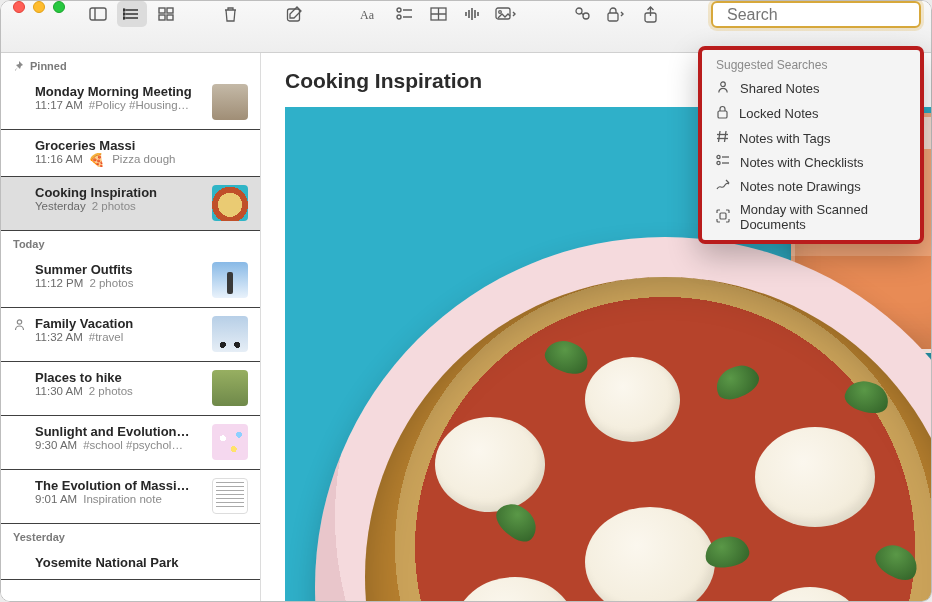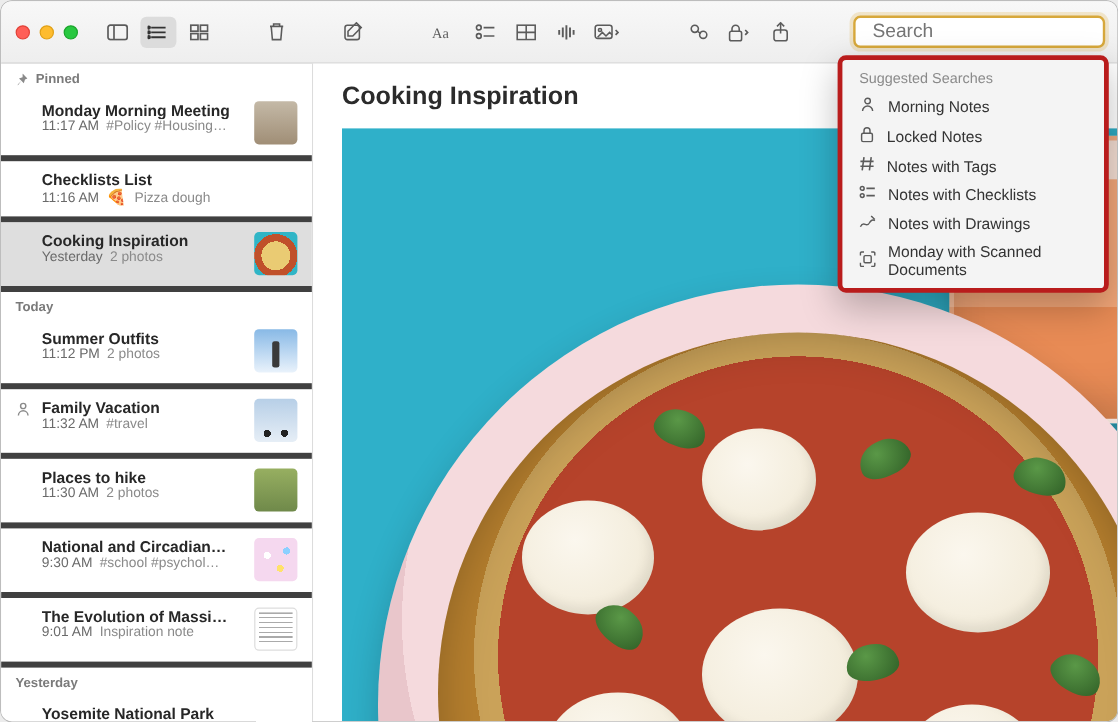--- a/index.html
+++ b/index.html
@@ -21,21 +21,21 @@
     border: 1px solid #bdbdbd;
     border-radius: 10px;
     overflow: hidden;
     background: #fff;
   }
 
   
   .toolbar {
     height: 52px;
     display: flex;
-    align-items: center;
+    align-items: flex-start;
     background: linear-gradient(#f8f8f8,#eeeeee);
     border-bottom: 1px solid #d0d0d0;
     padding: 0 10px 0 12px;
     gap: 8px;
     flex: 0 0 auto;
   }
   .traffic { display: flex; gap: 8px; margin-right: 10px; }
   .traffic span { width: 12px; height: 12px; border-radius: 50%; display:block; }
   .tl-close { background:#ff5f57; border:1px solid #e24238;}
   .tl-min   { background:#febc2e; border:1px solid #e1a117;}
@@ -92,35 +92,35 @@
   .section-header {
     display:flex; align-items:center;
     font-size:11px; font-weight:600;
     color:#7a7a7a;
     padding:7px 12px 4px 12px;
     gap:6px;
   }
   .section-header svg { flex-shrink:0;}
   .note-item {
     padding:8px 12px 9px 34px;
-    border-bottom:5px solid #404040;
+    border-bottom:1px solid #404040;
     position:relative;
     display:flex; gap:10px;
     cursor:default;
   }
   .note-item.selected { background:#dedede; }
   .note-item .text { flex:1; min-width:0; }
   .note-item .title {
     font-size:13px; font-weight:600; color:#272727;
     white-space:nowrap; overflow:hidden; text-overflow:ellipsis;
   }
   .note-item .meta {
     font-size:11.5px; color:#8a8a8a;
     white-space:nowrap; overflow:hidden; text-overflow:ellipsis;
-    display:flex; gap:6px; align-items:flex-end;
+    display:flex; gap:6px; align-items:flex-start;
   }
   .note-item .meta .time { color:#6a6a6a; }
   .note-item .thumb {
     width:36px; height:36px; border-radius:4px;
     background:#ccc;
     flex-shrink:0;
     display:flex; align-items:center; justify-content:center;
     overflow:hidden;
   }
   .badge-icon {
@@ -399,21 +399,21 @@
           <span class="time">11:17 AM</span>
 
           <span>#Policy #Housing…</span>
         </div>
       </div>
       <div class="thumb meet"></div>
     </div>
           <div class="note-item">
 
       <div class="text">
-        <div class="title">Checklists List</div>
+        <div class="title">Groceries Massi</div>
         <div class="meta">
           <span class="time">11:16 AM</span>
           <span class="pizza-emoji">🍕</span>
           <span>Pizza dough</span>
         </div>
       </div>
 
     </div>
           <div class="note-item selected">
 
@@ -469,21 +469,21 @@
           <span class="time">11:30 AM</span>
 
           <span>2 photos</span>
         </div>
       </div>
       <div class="thumb land"></div>
     </div>
           <div class="note-item">
 
       <div class="text">
-        <div class="title">National and Circadian…</div>
+        <div class="title">Sunlight and Evolution…</div>
         <div class="meta">
           <span class="time">9:30 AM</span>
 
           <span>#school #psychol…</span>
         </div>
       </div>
       <div class="thumb abstr"></div>
     </div>
           <div class="note-item">
 
@@ -548,21 +548,21 @@
   </div>
 
   <div class="popover">
     <div class="pop-title">Suggested Searches</div>
     <div id="suggestion-rows">
         <div class="row">
           <span><svg width="14" height="14" viewBox="0 0 14 14" fill="none" stroke="currentColor" stroke-width="1.2">
               <circle cx="7" cy="4.2" r="2.3"></circle>
               <path d="M2.8 12.5c0-2.4 1.9-4.2 4.2-4.2s4.2 1.8 4.2 4.2"></path>
             </svg></span>
-                   <span>Morning Notes</span>
+                   <span>Shared Notes</span>
         </div>
         <div class="row">
           <span><svg width="13" height="14" viewBox="0 0 13 14" fill="none" stroke="currentColor" stroke-width="1.2">
               <rect x="2" y="6" width="9" height="7" rx="1.3"></rect>
               <path d="M4 6V4a2.5 2.5 0 015 0v2"></path>
             </svg></span>
                    <span>Locked Notes</span>
         </div>
         <div class="row">
           <span><svg width="13" height="13" viewBox="0 0 13 13" fill="none" stroke="currentColor" stroke-width="1.3">
@@ -580,21 +580,21 @@
               <circle cx="2.5" cy="9" r="1.6"></circle>
               <line x1="6" y1="9" x2="13" y2="9"></line>
             </svg></span>
                    <span>Notes with Checklists</span>
         </div>
         <div class="row">
           <span><svg width="14" height="13" viewBox="0 0 14 13" fill="none" stroke="currentColor" stroke-width="1.2">
               <path d="M1 11c3-6 5 2 8-4 2-3 4-1 4-1"></path>
               <path d="M10 2l3 3"></path>
             </svg></span>
-                   <span>Notes with Drawings</span>
+                   <span>Notes note Drawings</span>
         </div>
         <div class="row">
           <span><svg width="14" height="14" viewBox="0 0 14 14" fill="none" stroke="currentColor" stroke-width="1.2">
               <path d="M1 4V2a1 1 0 011-1h2"></path>
               <path d="M13 4V2a1 1 0 00-1-1h-2"></path>
               <path d="M1 10v2a1 1 0 001 1h2"></path>
               <path d="M13 10v2a1 1 0 01-1 1h-2"></path>
               <rect x="4" y="4" width="6" height="6" rx="1"></rect>
             </svg></span>
                    <span>Monday with Scanned Documents</span>

